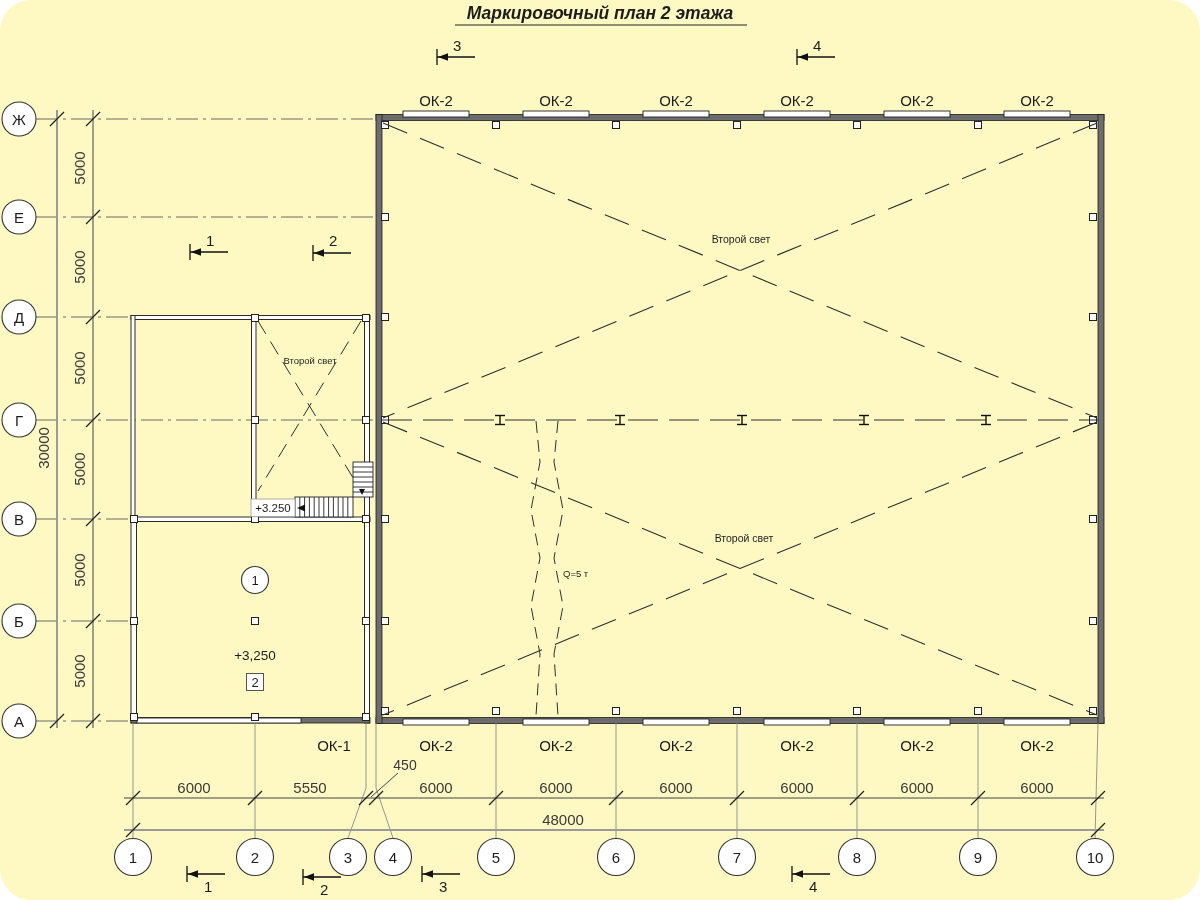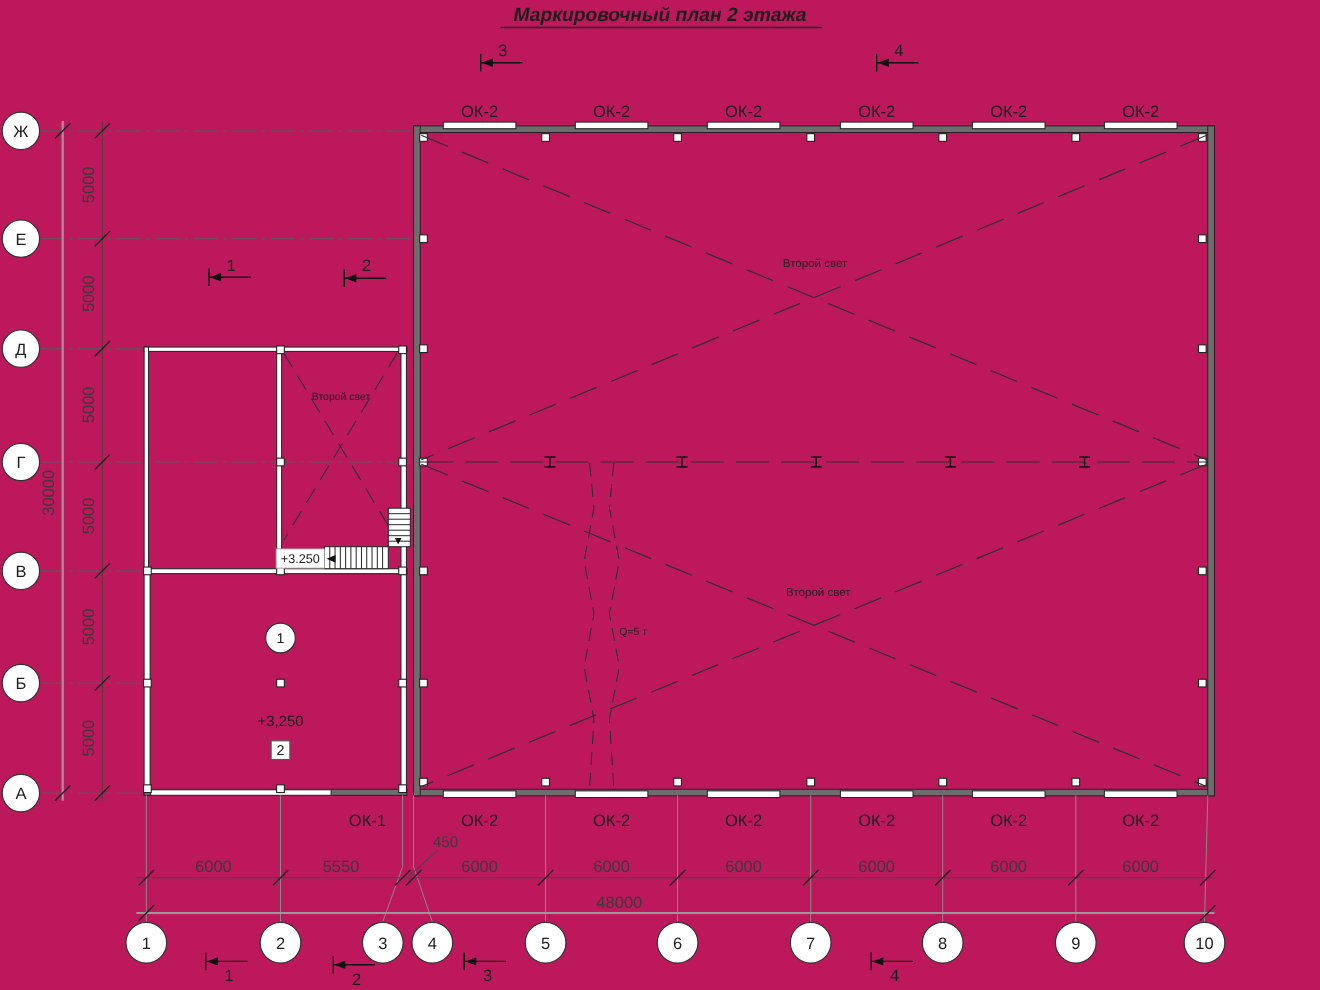--- a/index.html
+++ b/index.html
@@ -1,17 +1,17 @@
 <!DOCTYPE html>
 <html><head>
 <meta charset="utf-8">
 <style>
   html,body{margin:0;padding:0;background:#fff;}
-  .page{position:relative;width:1200px;height:900px;background:#be185d;overflow:hidden;
-        font-family:"Liberation Sans", sans-serif;}
+  .page{position:relative;width:1200px;height:900px;background:#fef9c3;overflow:hidden;
+        font-family:"Liberation Sans", sans-serif;border-radius:31px;}
   svg{position:absolute;left:0;top:0;}
   text{fill:#1d1d1d;font-family:"Liberation Sans", sans-serif;}
   .t-title{font-size:17.5px;font-style:italic;font-weight:bold;}
   .t-dim{font-size:15px;fill:#3a3a3a;}
   .t-dim-sm{font-size:14px;fill:#3a3a3a;}
   .t-axis{font-size:15px;}
   .t-win{font-size:15px;}
   .t-note{font-size:10.5px;}
   .t-note-sm{font-size:9.5px;}
   .t-elev{font-size:13.5px;}

